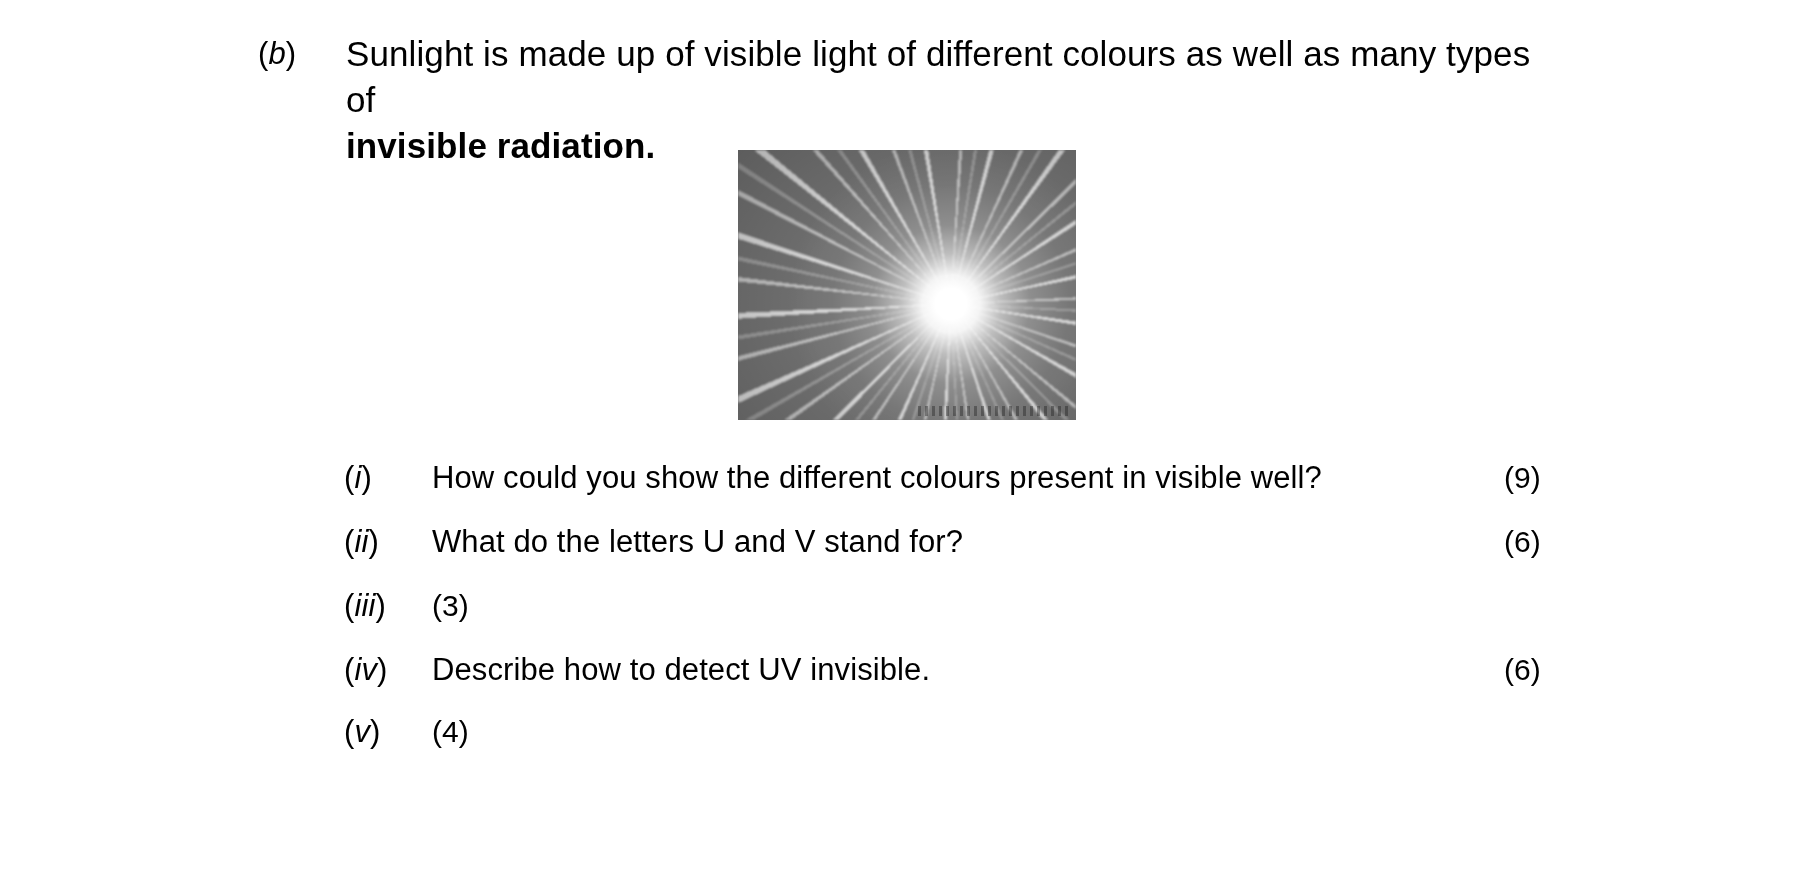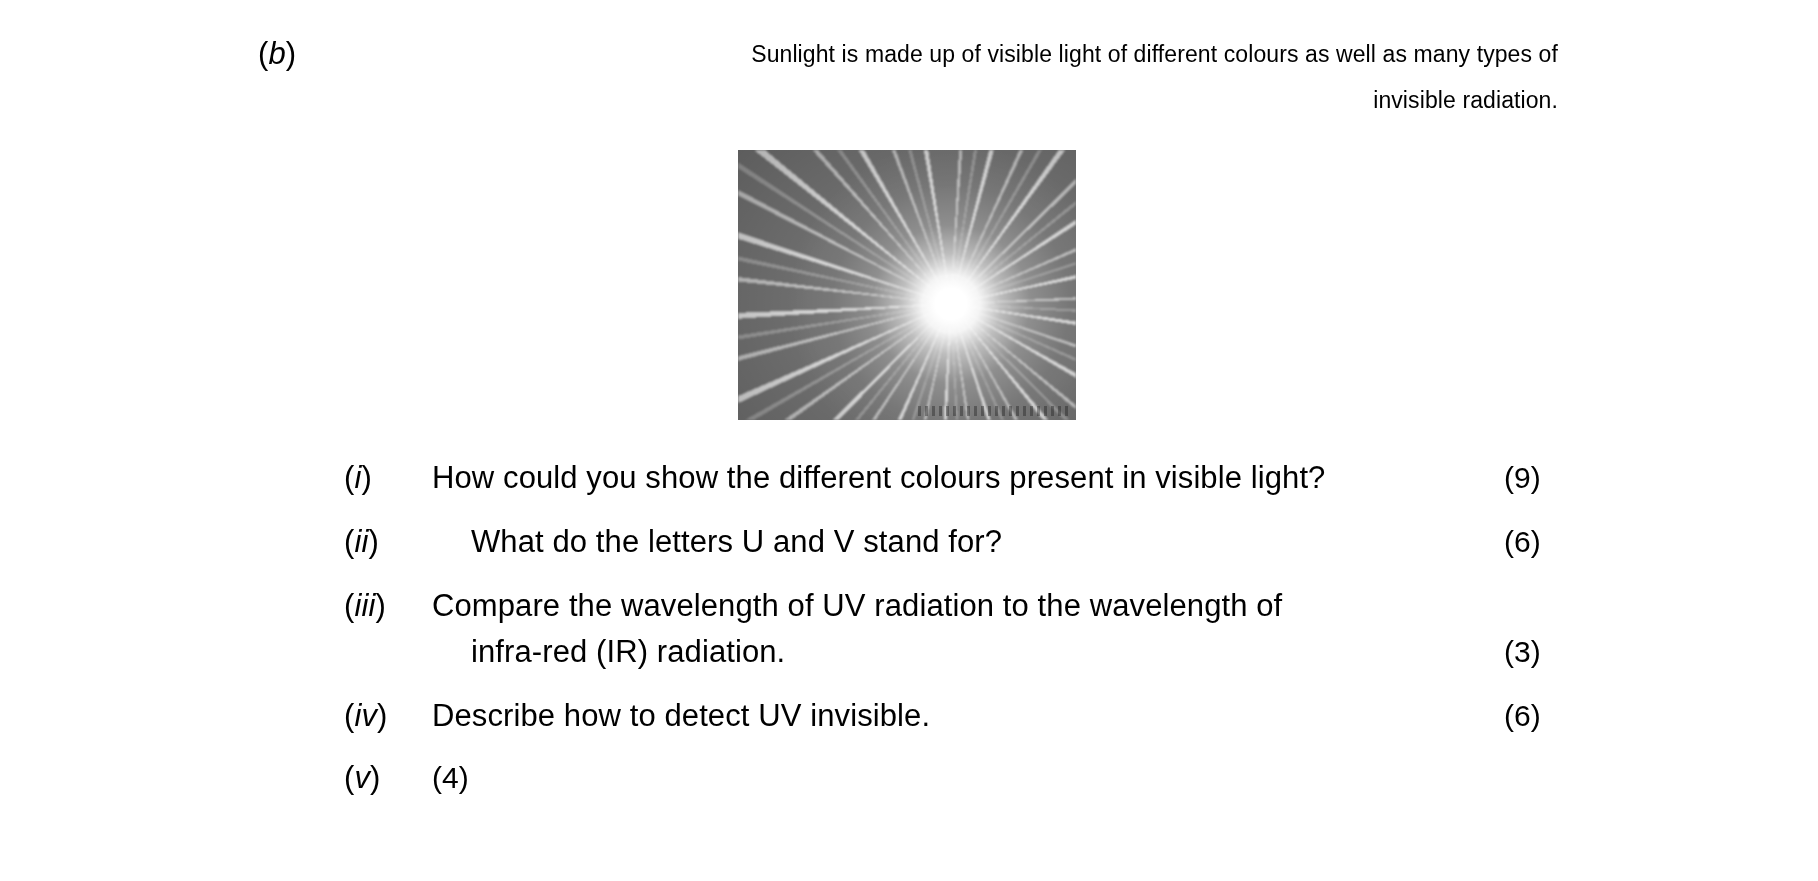--- a/index.html
+++ b/index.html
@@ -34,26 +34,25 @@
   .part-label {
     width: 88px;
     flex: 0 0 88px;
     font-size: 31px;
     line-height: 46px;
     letter-spacing: 0.1px;
   }
   .part-label i { font-style: italic; }
   .part-stem {
     flex: 1 1 auto;
-    font-size: 23px;
-    line-height: 46px;
-    letter-spacing: 0.1px;
-    text-align: right;
-  }
-  .part-stem .l2 { display: block; }
+    font-size: 35px;
+    line-height: 46px;
+    letter-spacing: 0.1px;
+  }
+  .part-stem .l2 { display: block; font-weight: bold; }
 
   
   .figure {
     position: absolute;
     left: 738px;
     top: 150px;
     width: 338px;
     height: 270px;
     overflow: hidden;
     background: #6f6f6f;
@@ -129,21 +128,21 @@
     letter-spacing: 0.1px;
   }
   .q-num i { font-style: italic; }
   .q-text {
     flex: 1 1 auto;
     font-size: 31px;
     line-height: 46px;
     letter-spacing: 0.1px;
     padding-right: 16px;
   }
-  .q-text .l2 { display: block; margin-left: 39px; }
+  .q-text .l2 { display: block; }
   .q-marks {
     flex: 0 0 150px;
     width: 150px;
     text-align: left;
     font-size: 30px;
     line-height: 46px;
     align-self: flex-end;
   }
 </style>
 </head>
@@ -164,39 +163,35 @@
     <div class="glow"></div>
     <div class="vignette"></div>
     <div class="watermark"></div>
   </div>
 
   <div class="qlist">
 
     <div class="qitem">
       <div class="q-num"><span>(</span><i>i</i><span>)</span></div>
       <div class="q-text">
-        <span>How could you show the different colours present in visible light?</span>
+        <span>How could you show the different colours present in visible well?</span>
       </div>
       <div class="q-marks">(9)</div>
     </div>
 
     <div class="qitem">
       <div class="q-num"><span>(</span><i>ii</i><span>)</span></div>
       <div class="q-text">
         <span class="l2">What do the letters U and V stand for?</span>
       </div>
       <div class="q-marks">(6)</div>
     </div>
 
     <div class="qitem">
       <div class="q-num"><span>(</span><i>iii</i><span>)</span></div>
-      <div class="q-text">
-        <span>Compare the wavelength of UV radiation to the wavelength of</span>
-        <span class="l2">infra-red (IR) radiation.</span>
-      </div>
       <div class="q-marks">(3)</div>
     </div>
 
     <div class="qitem tight">
       <div class="q-num"><span>(</span><i>iv</i><span>)</span></div>
       <div class="q-text">
         <span>Describe how to detect UV invisible.</span>
       </div>
       <div class="q-marks">(6)</div>
     </div>

